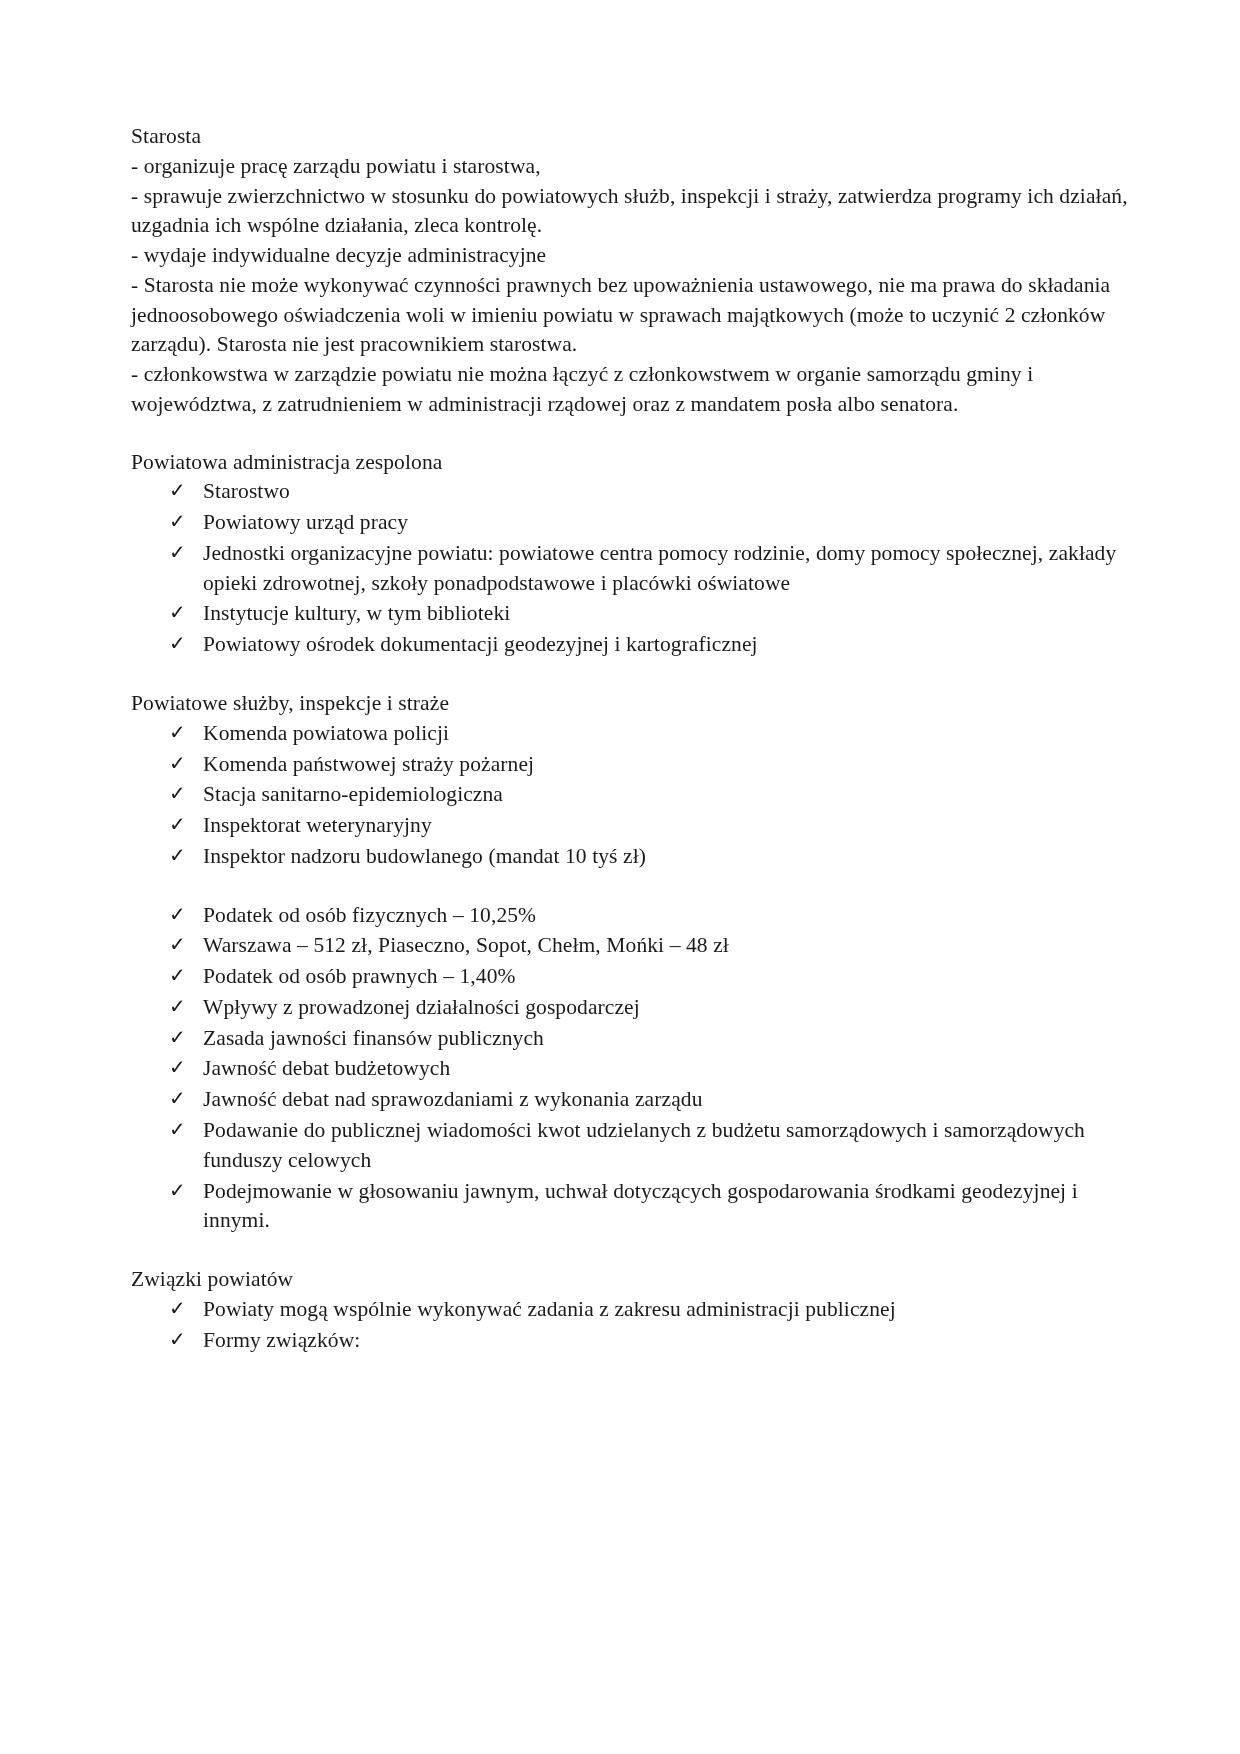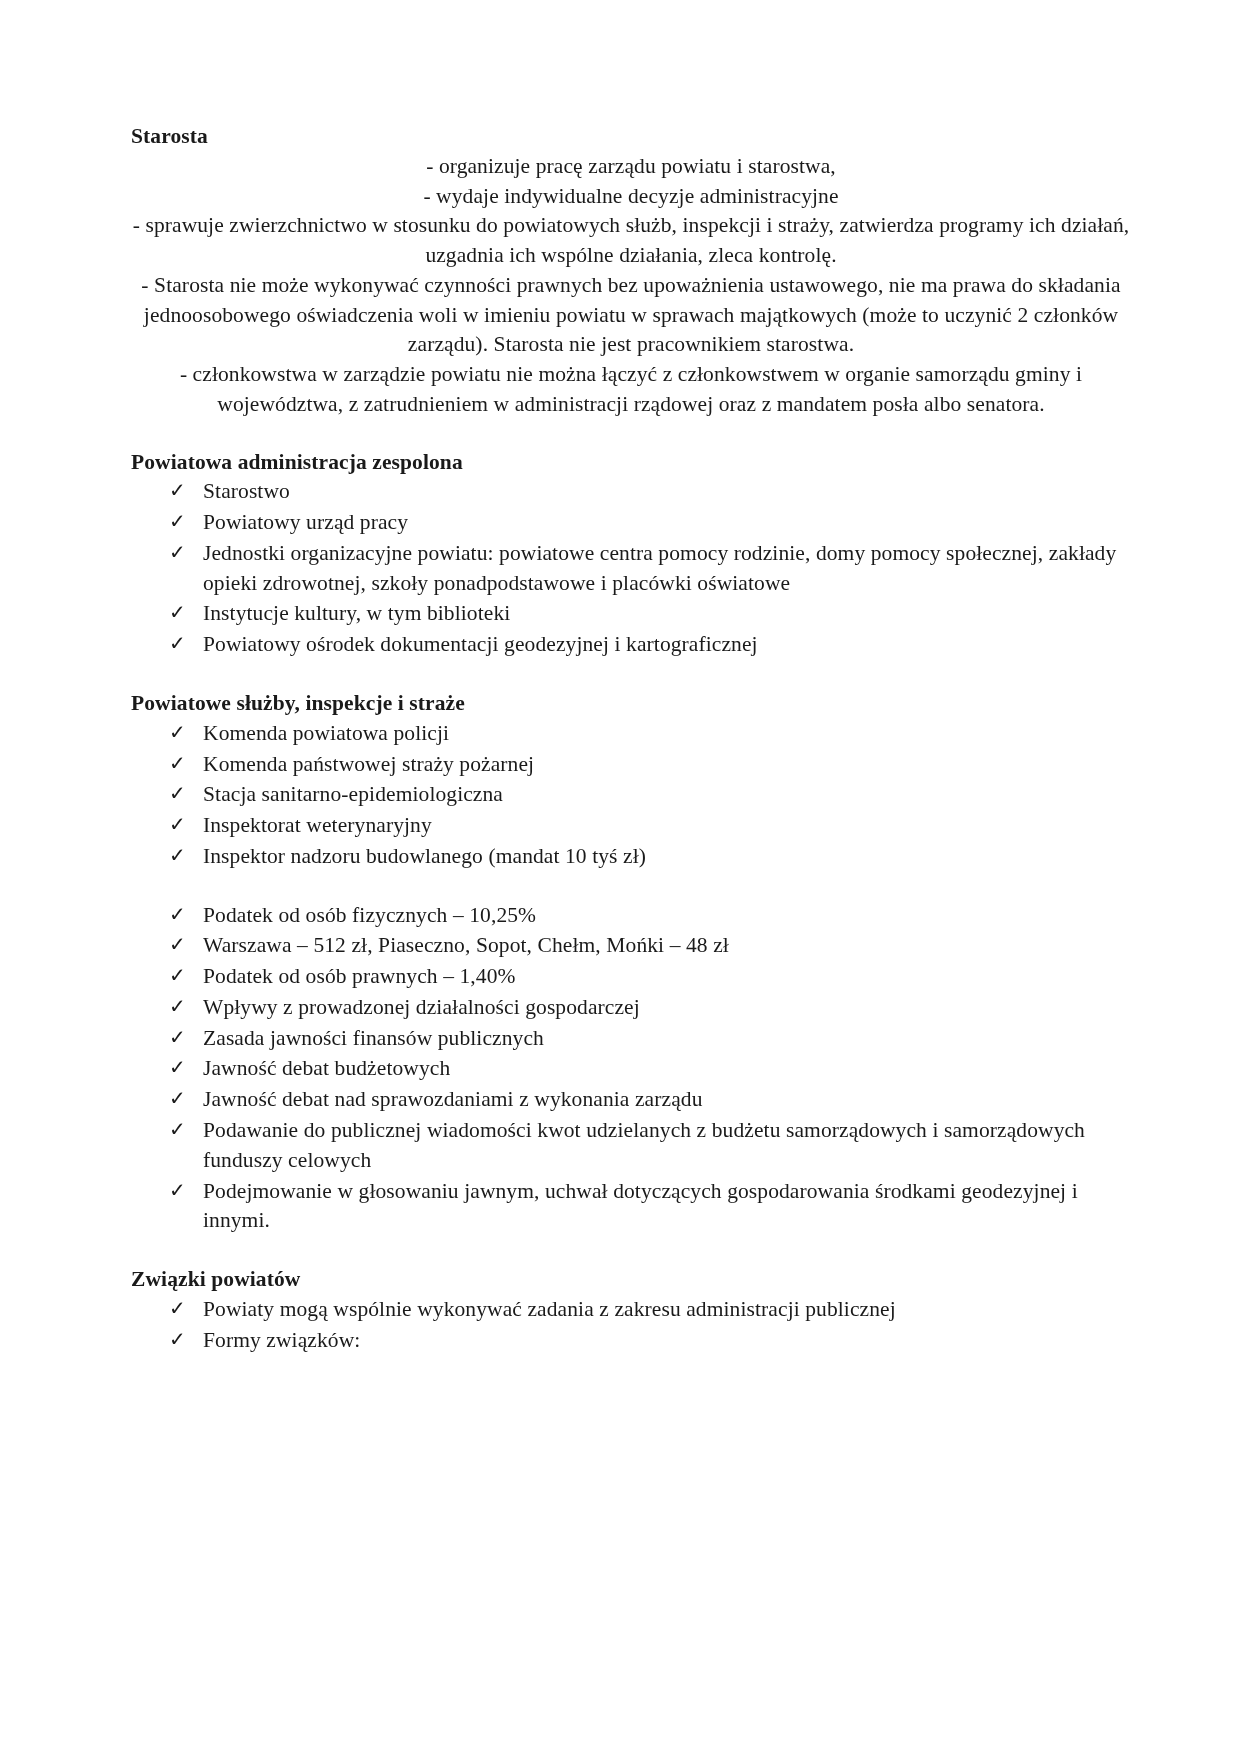--- a/index.html
+++ b/index.html
@@ -26,28 +26,27 @@
     width: 1000px;
     font-size: 21.5px;
     line-height: 1.385;
     color: #1a1a1a;
     letter-spacing: 0.1px;
   }
 
   
   .para {
     margin: 0;
-    text-align: center;
+    text-align: left;
   }
   .para-block {
     margin: 0;
   }
   .section-heading {
     margin: 0;
-    font-weight: bold;
   }
 
   
   .gap-md { height: 28px; }
 
   
   ul.checklist {
     list-style: none;
     margin: 0;
     padding: 0;
@@ -76,22 +75,22 @@
 </head>
 <body>
 
 <div class="page">
   <div class="doc-body">
 
     <div class="section-heading">Starosta</div>
 
     <div class="para-block">
       <p class="para">- organizuje pracę zarządu powiatu i starostwa,</p>
+      <p class="para">- sprawuje zwierzchnictwo w stosunku do powiatowych służb, inspekcji i straży, zatwierdza programy ich działań, uzgadnia ich wspólne działania, zleca kontrolę.</p>
       <p class="para">- wydaje indywidualne decyzje administracyjne</p>
-      <p class="para">- sprawuje zwierzchnictwo w stosunku do powiatowych służb, inspekcji i straży, zatwierdza programy ich działań, uzgadnia ich wspólne działania, zleca kontrolę.</p>
       <p class="para">- Starosta nie może wykonywać czynności prawnych bez upoważnienia ustawowego, nie ma prawa do składania jednoosobowego oświadczenia woli w imieniu powiatu w sprawach majątkowych (może to uczynić 2 członków zarządu). Starosta nie jest pracownikiem starostwa.</p>
       <p class="para">- członkowstwa w zarządzie powiatu nie można łączyć z członkowstwem w organie samorządu gminy i województwa, z zatrudnieniem w administracji rządowej oraz z mandatem posła albo senatora.</p>
     </div>
 
     <div class="gap-md"></div>
 
     <div class="section-heading">Powiatowa administracja zespolona</div>
     <ul class="checklist">
       <li>
         <span class="tick">✓</span>

